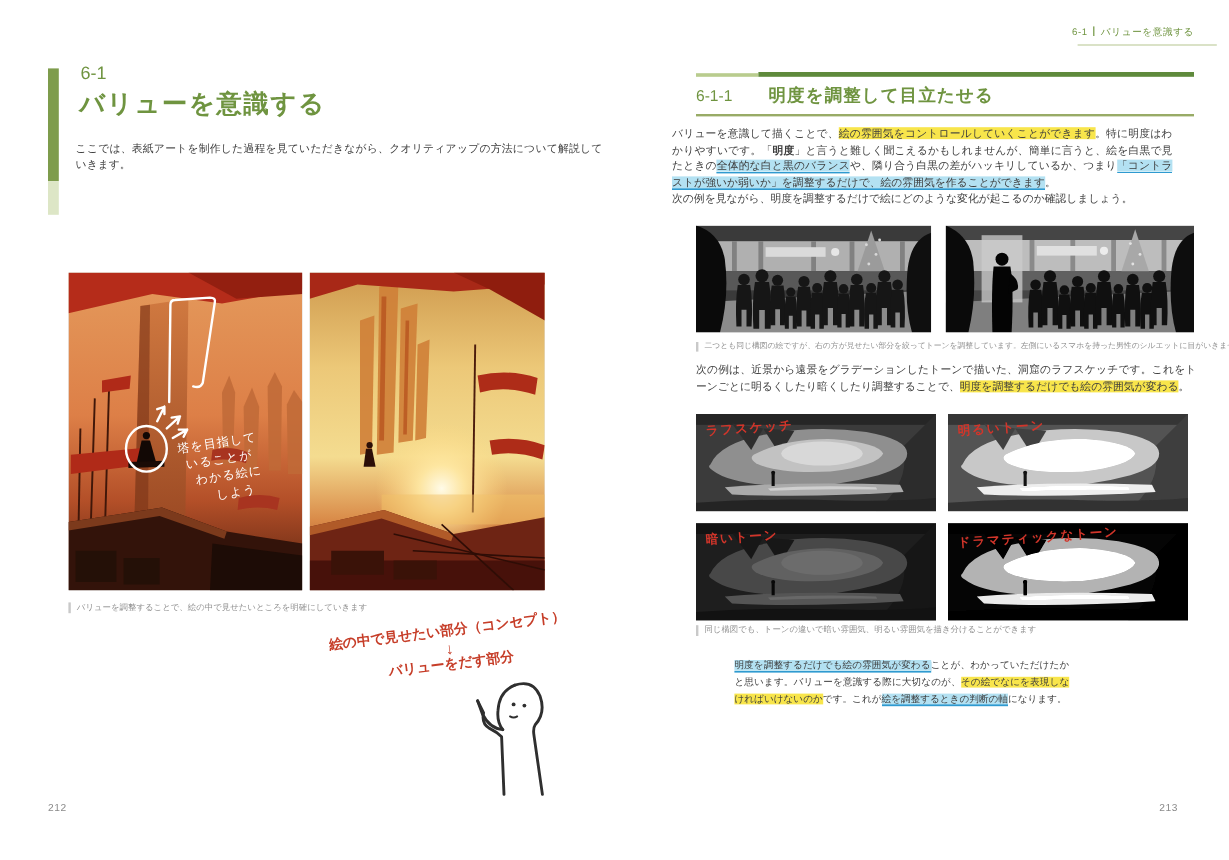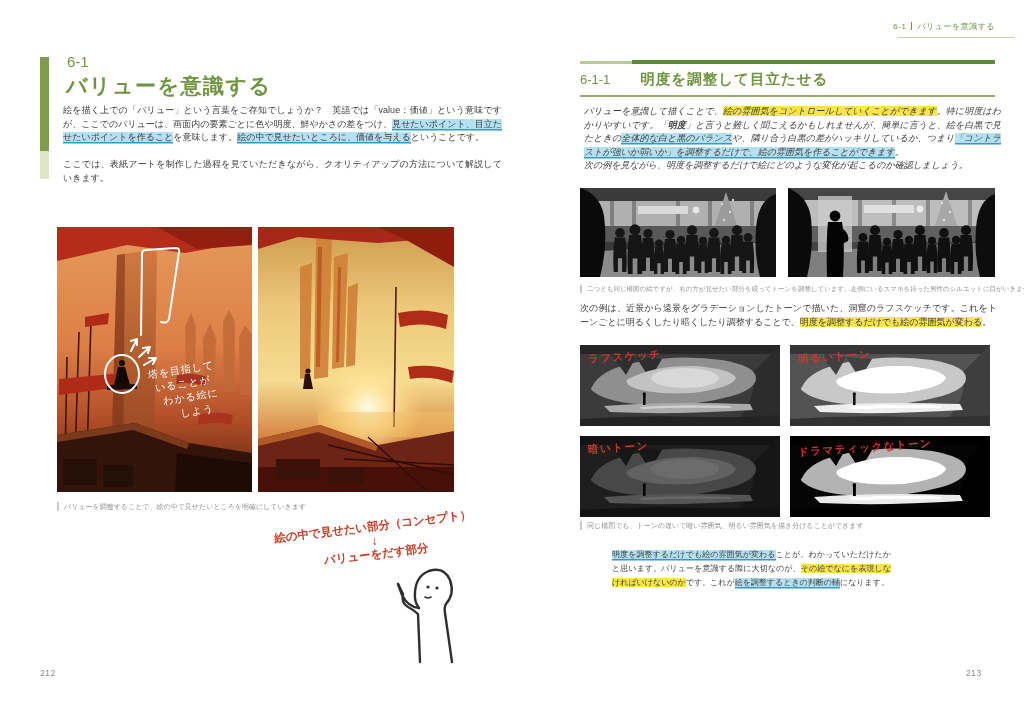--- a/index.html
+++ b/index.html
@@ -47,21 +47,21 @@
   #run-head { left:700px; top:21px; width:295px; text-align:right; font-size:8px; letter-spacing:.5px; }
   .rh-sep { display:inline-block; width:1px; height:8px; background:#6f9440; margin:0 5px; vertical-align:-1px; }
   #rh-line { left:898px; top:37px; width:116px; height:1px; background:#c2cfa3; }
   #rp-toprule { left:580px; top:60px; width:415px; height:4px; font-size:0; }
   #rp-toprule .seg-light { display:inline-block; width:52px; height:3px; background:#b9cc8e; vertical-align:top; margin-top:1px; }
   #rp-toprule .seg-dark { display:inline-block; width:363px; height:4px; background:#5f8a3c; vertical-align:top; }
   #rp-head { left:580px; top:70px; }
   #rp-head .num { font-size:13px; }
   #rp-head .ttl { font-size:14.5px; font-weight:bold; margin-left:10px; letter-spacing:1px;padding-left:20px; }
   #rp-botrule { left:580px; top:95px; width:415px; height:2px; background:#98ab66; }
-  #rp-body1 { left:584px; top:105px; width:417px;font-style:italic; }
+  #rp-body1 { left:560px; top:105px; width:417px; }
   #photoL { left:580px; top:188px; width:196px; height:89px; }
   #photoR { left:788px; top:188px; width:207px; height:89px; }
   #rp-cap1 { left:580px; top:285px; width:430px; }
   #rp-body2 { left:580px; top:302px; width:417px; }
   .sk { overflow:hidden; background:#333; }
   #sk1 { left:580px; top:345px; width:200px; height:81px; }
   #sk2 { left:790px; top:345px; width:200px; height:81px; }
   #sk3 { left:580px; top:436px; width:200px; height:81px; }
   #sk4 { left:790px; top:436px; width:200px; height:81px; }
   .sk-label { position:absolute; left:8px; top:5px; font-size:10.5px; font-weight:bold; color:#d2352a;
@@ -103,21 +103,20 @@
 <div>
 
   <div class="abs" id="lp-bar">
     <div class="bar-top"></div>
       <div class="bar-bottom"></div>
   </div>
   <div class="abs green" id="lp-num">6-1</div>
   <h1 class="abs green" id="lp-title">バリューを意識する</h1>
 
   <div class="abs jp" id="lp-body">
-    <p><span>絵を描く上での「バリュー」という言葉をご存知でしょうか？　英語では「value：価値」という意味ですが、ここでのバリューは、画面内の要素ごとに色や明度、鮮やかさの差をつけ、</span><span class="hl-b">見せたいポイント、目立たせたいポイントを作ること</span><span>を意味します。</span><span class="hl-b">絵の中で見せたいところに、価値を与える</span><span>ということです。</span></p>
     <p class="p2">ここでは、表紙アートを制作した過程を見ていただきながら、クオリティアップの方法について解説していきます。</p>
   </div>
 
   <div class="abs fig" id="fig1">
     <svg class="art" viewBox="0 0 195 265" preserveAspectRatio="none">
       <defs>
         <linearGradient id="skyA" x1="0" y1="0" x2="0" y2="1">
           <stop offset="0" stop-color="#e49a5c"></stop>
             <stop offset=".45" stop-color="#dd7f47"></stop>
           <stop offset=".72" stop-color="#b34f28"></stop>

